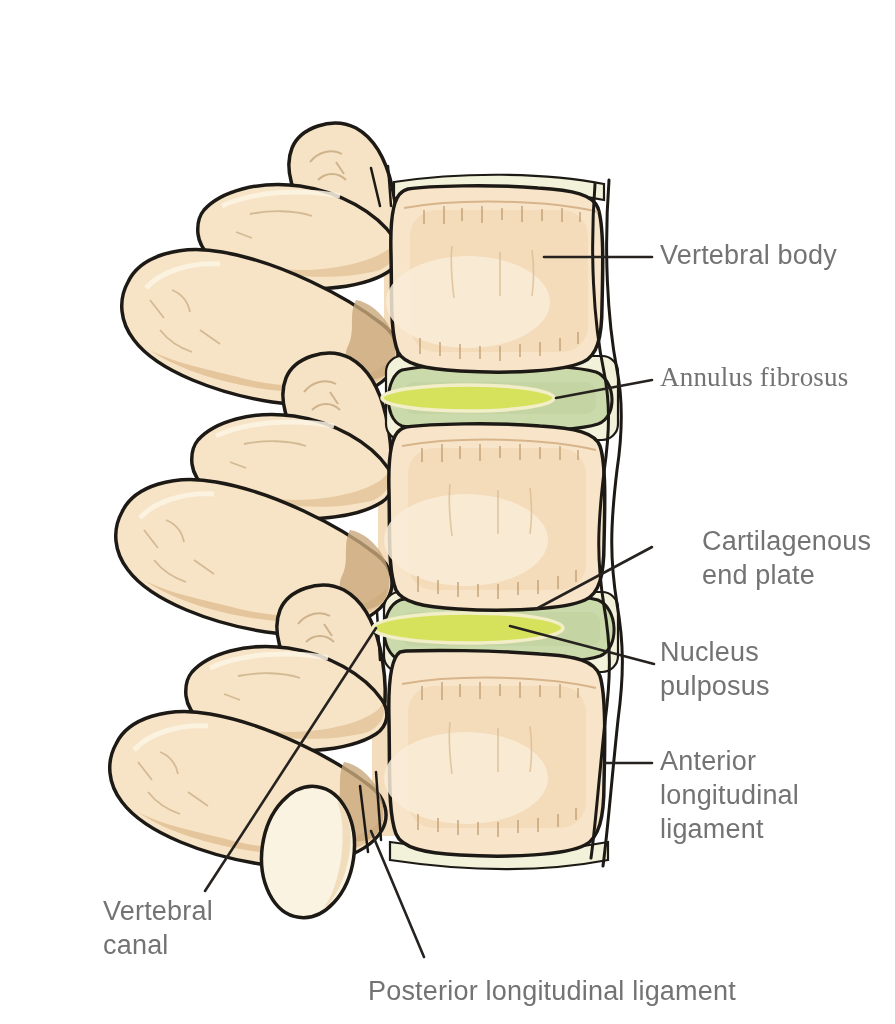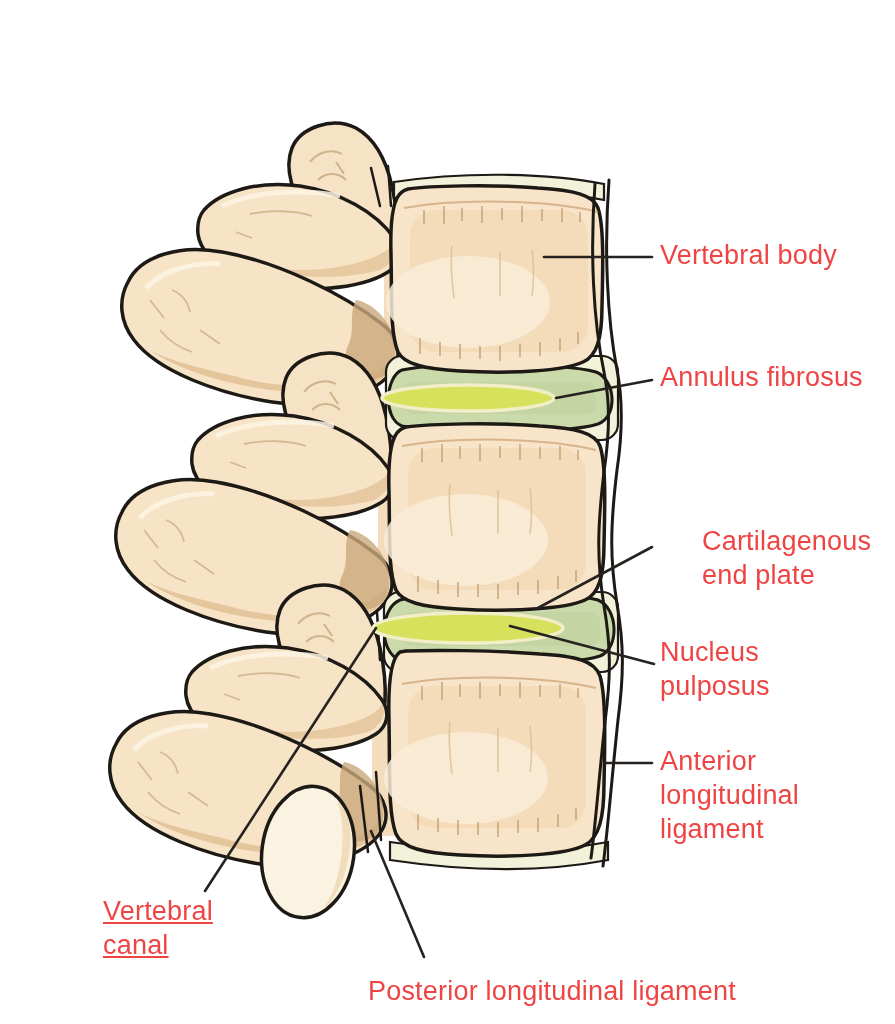--- a/index.html
+++ b/index.html
@@ -8,21 +8,21 @@
     width:895px;height:1024px;
     background:#ffffff;
     font-family:"Liberation Sans", sans-serif;
     overflow:hidden;
   }
   .figure svg{position:absolute;left:0;top:0;}
   .label{
     position:absolute;
     font-size:27px;
     line-height:34px;
-    color:#ef4444;
+    color:#737373;
     white-space:pre-line;
     letter-spacing:0.2px;
   }
 </style>
 </head>
 <body>
 
 <div class="figure">
 
   <svg width="895" height="1024" viewBox="0 0 895 1024">
@@ -143,30 +143,30 @@
       <path d="M536,609 L652,547"></path>
       <path d="M510,626 L654,664"></path>
       <path d="M605,763 L652,763"></path>
       <path d="M376,628 L205,891"></path>
       <path d="M371,831 L424,957"></path>
     </g>
   </svg>
 
   <div class="label" style="left:660px; top:238px;">Vertebral body</div>
 
-  <div class="label" style="left:660px; top:360px;">Annulus fibrosus</div>
+  <div class="label" style="left:660px; top:360px;font-family:Liberation Serif, serif;">Annulus fibrosus</div>
 
   <div class="label" style="left:659px; top:524px;margin-left:43px;">Cartilagenous
 end plate</div>
 
   <div class="label" style="left:660px; top:635px;">Nucleus
 pulposus</div>
 
   <div class="label" style="left:660px; top:744px;">Anterior
 longitudinal
 ligament</div>
 
-  <div class="label" style="left:103px; top:894px;text-decoration:underline;">Vertebral
+  <div class="label" style="left:103px; top:894px;">Vertebral
 canal</div>
 
   <div class="label" style="left:368px; top:962px;margin-top:12px;">Posterior longitudinal ligament</div>
 
 </div>
 
 </body></html>

